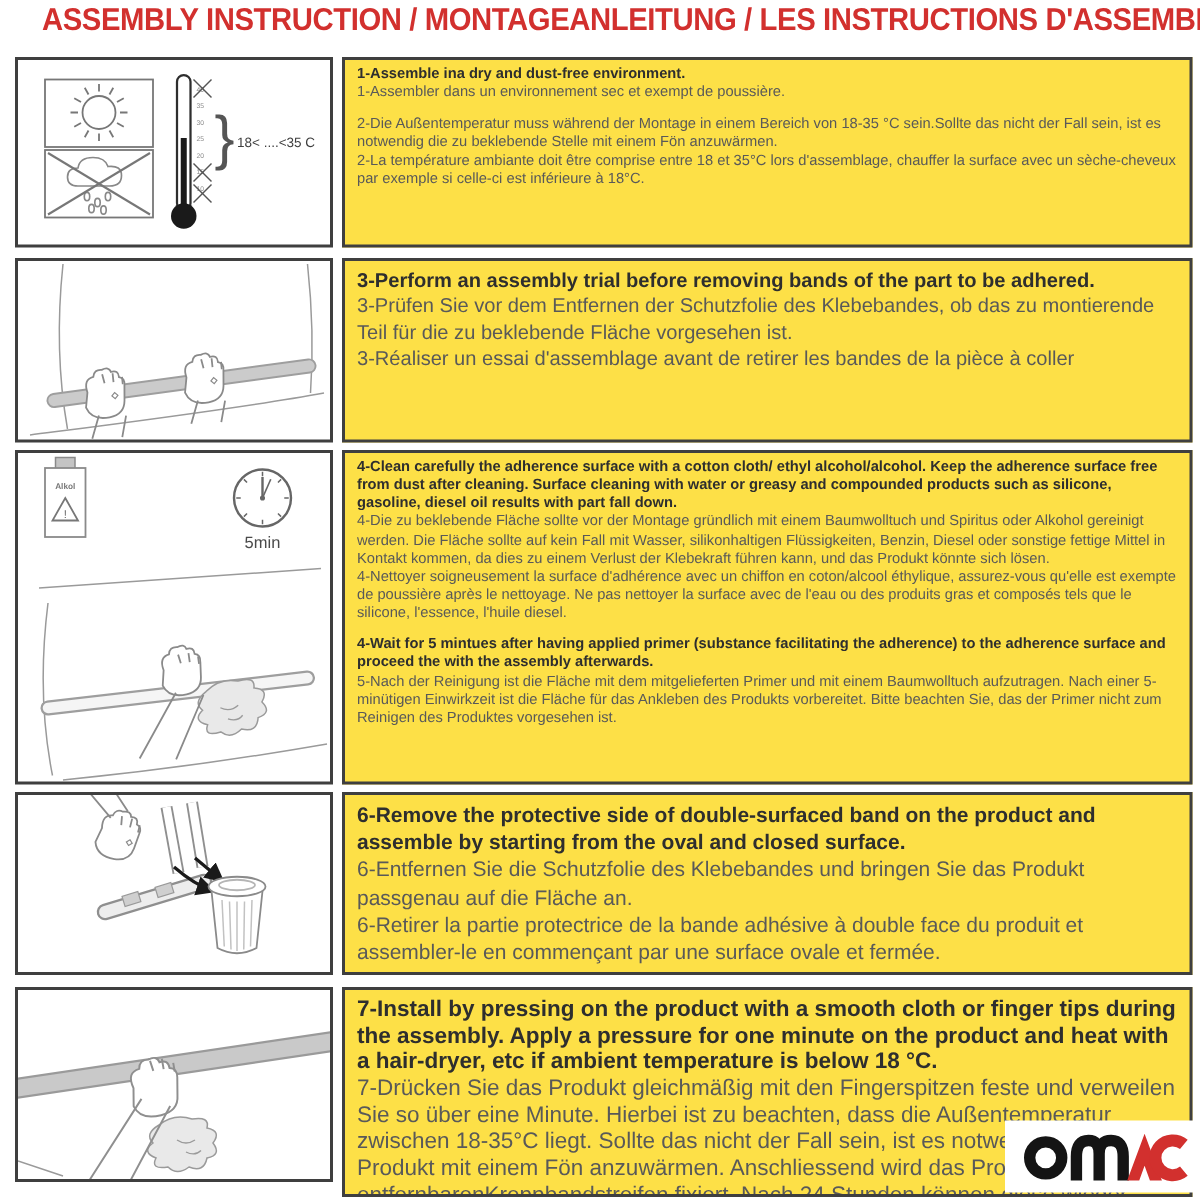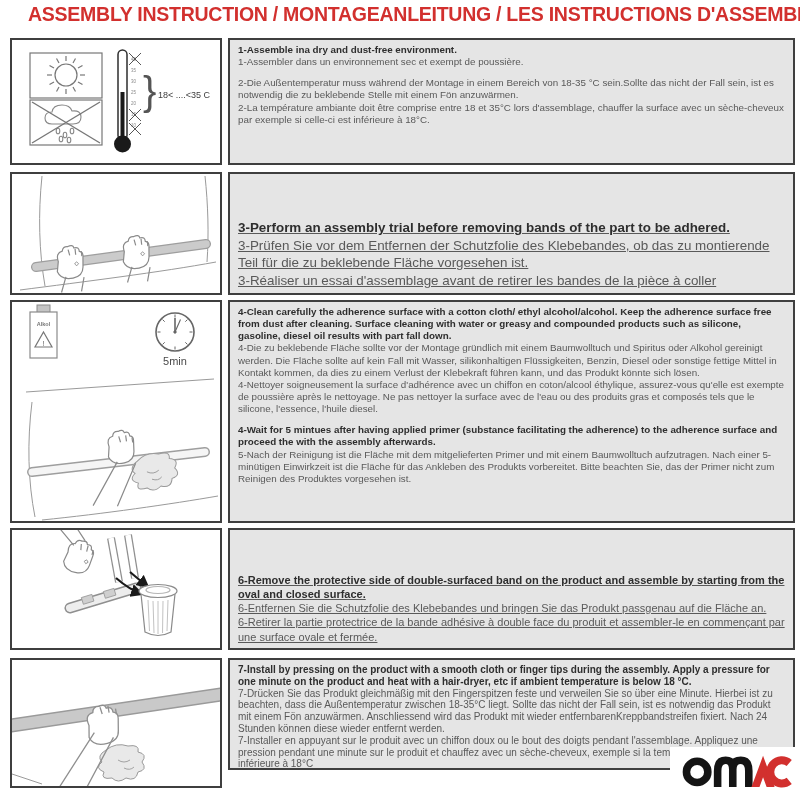--- a/index.html
+++ b/index.html
@@ -12,29 +12,29 @@
 
   .row { position:absolute; left:10px; right:5px; display:flex; gap:6px; }
   .r1 { top:38px;  height:127px; }
   .r2 { top:172px; height:123px; }
   .r3 { top:300px; height:223px; }
   .r4 { top:528px; height:122px; }
   .r5 { top:658px; height:130px; }
 
   .art { flex:0 0 212px; width:212px; border:2px solid #3f3f3f; box-sizing:border-box; background:#fff; }
   .art svg { display:block; width:100%; height:100%; }
-  .txt { flex:1; border:2px solid #3f3f3f; box-sizing:border-box; padding:4px 8px; overflow:hidden; color:#595959; background:#e5e5e5; }
+  .txt { flex:1; border:2px solid #3f3f3f; box-sizing:border-box; padding:4px 8px; overflow:hidden; color:#595959; background:#fde047; }
   .txt p { margin:0; }
   .b { font-weight:bold; color:#2e2e2e; }
   .small { font-size:9.8px; line-height:1.24; }
   .big   { font-size:13.4px; line-height:1.3; }
-  .r4 .txt { font-size:11px; line-height:1.3; }
-  .r5 .txt { font-size:10px; line-height:1.18; height:112px; flex:1; align-self:flex-start; }
+  .r4 .txt { font-size:14px; line-height:1.3; }
+  .r5 .txt { font-size:15px; line-height:1.18; height:140px; flex:1; align-self:flex-start; }
   .item + .item { margin-top:9px; }
-  .center { display:flex; flex-direction:column; justify-content:flex-end;text-decoration:underline; }
+  .center { display:flex; flex-direction:column; justify-content:flex-start; }
 
   .logo { position:absolute; top:747px; right:4px; z-index:5; background:#fff; padding:2px 0 2px 12px; }
   .logo svg { display:block; }
 
   .ln { stroke:#9a9a9a; stroke-width:1; fill:none; }
 </style>
 </head>
 <body>
 
 <div class="page">

